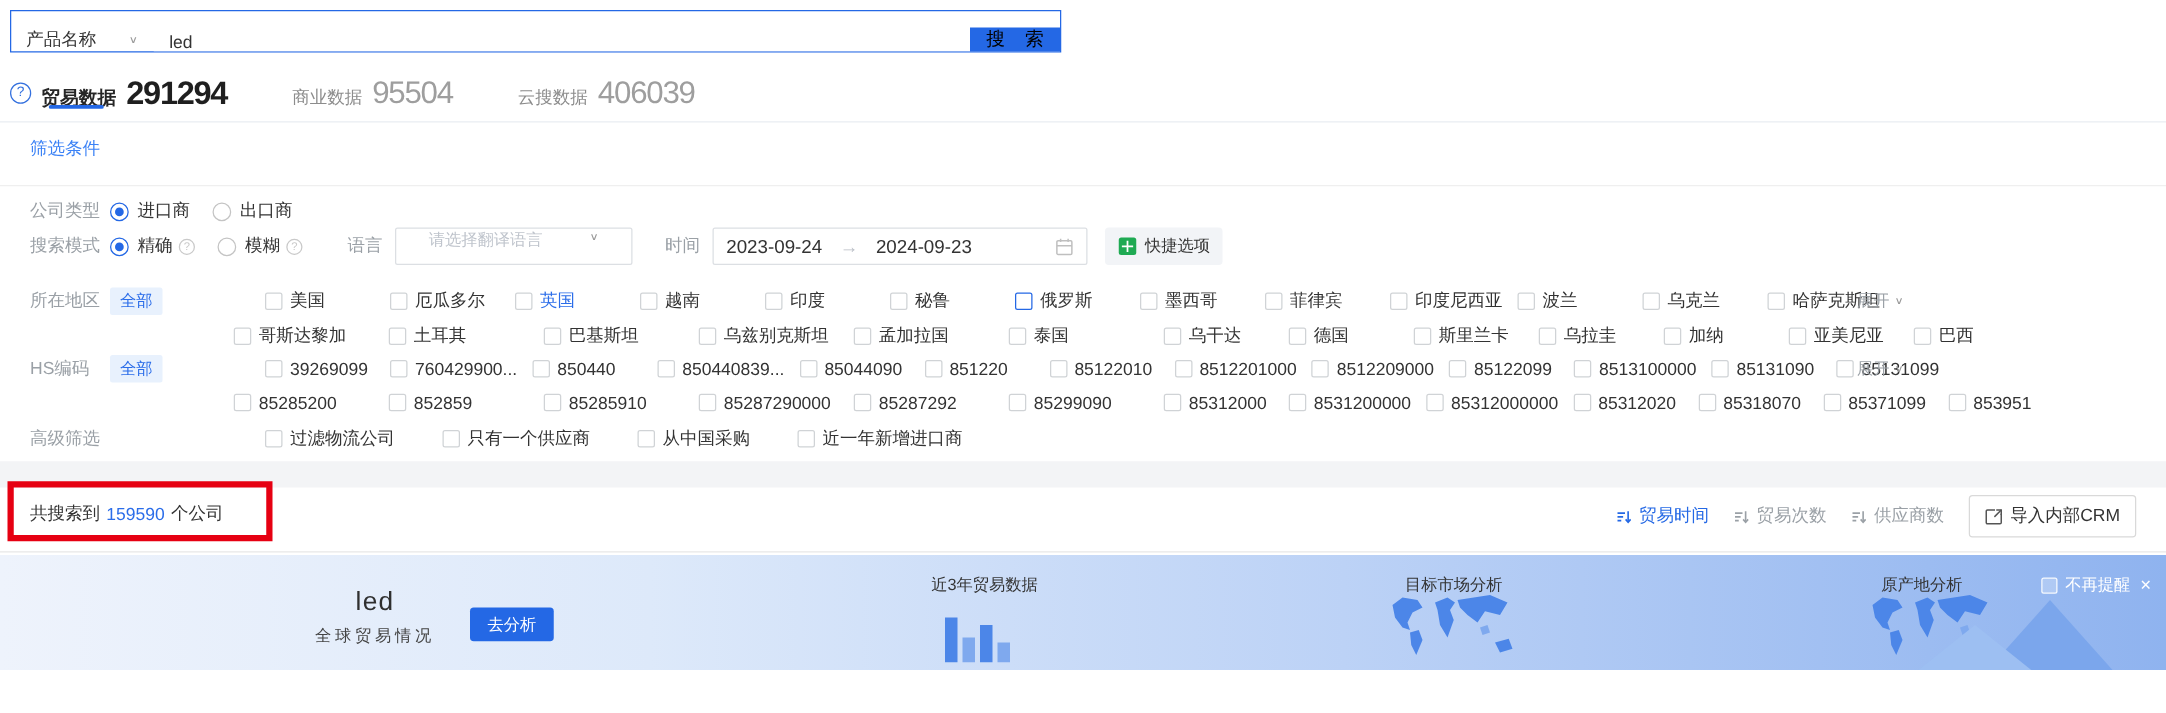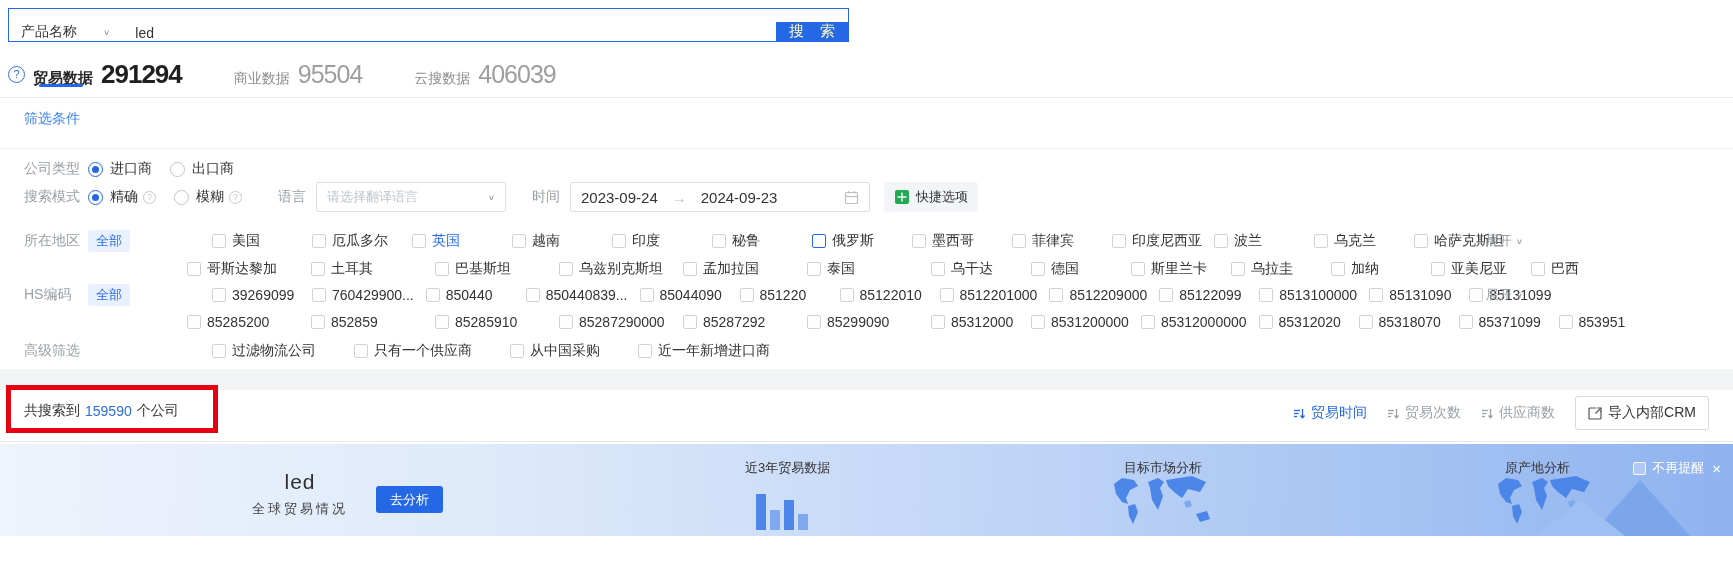--- a/index.html
+++ b/index.html
@@ -5,21 +5,21 @@
   * { margin:0; padding:0; box-sizing:border-box; }
   html,body { width:1733px; height:570px; background:#fff; font-family:"Liberation Sans","DejaVu Sans",sans-serif; color:#333; overflow:hidden; }
   #stage { position:relative; width:1733px; height:570px; background:#fff; }
 
   
   .searchbar { position:absolute; left:8px; top:8px; width:841px; height:34px; display:flex; align-items:flex-end; border:1px solid #2468e5; background:#fff; }
   .search-cat { display:flex; align-items:center; gap:26px; padding:0 12px 0 12px; font-size:14px; color:#333; cursor:pointer; }
   .caret { font-size:10px; color:#999; transform:scaleY(.8); }
   .search-sep { width:1px; background:#e3e3e3; margin:6px 0; }
   .search-input { flex:1; border:none; outline:none; font-size:14px; padding:0 12px; color:#333; font-family:inherit; }
-  .search-btn { width:72px; background:#2468e5; color:#fef9c3; font-size:15px; border:none; letter-spacing:6px; padding-left:6px; cursor:pointer; font-family:inherit; }
+  .search-btn { width:72px; background:#2468e5; color:#000000; font-size:15px; border:none; letter-spacing:6px; padding-left:6px; cursor:pointer; font-family:inherit; }
 
   
   .tabs { position:absolute; left:8px; top:52px; height:44px; display:flex; align-items:center; }
   .help-icon { width:17px; height:17px; border:1px solid #3370de; color:#3370de; border-radius:50%; font-size:11px; display:inline-flex; align-items:center; justify-content:center; margin-right:8px; }
   .tab { display:flex; align-items:baseline; gap:8px; margin-right:52px; cursor:pointer; }
   .tab .t-label { font-size:14px; color:#8c8c8c; }
   .tab .t-count { font-size:25px; color:#9e9e9e; letter-spacing:-1px; }
   .tab.active .t-label { color:#262626; font-weight:bold; font-size:15px; }
   .tab.active .t-count { color:#1f1f1f; font-weight:bold; font-size:26px; }
   .tab-ink { position:absolute; left:39px; top:84px; width:44px; height:3px; background:#2468e5; border-radius:2px; }
@@ -33,21 +33,21 @@
   .frow-label { width:64px; min-width:64px; font-size:14px; color:#9aa0a6; }
 
   .radio { width:15px; height:15px; border-radius:50%; border:1px solid #c4c4c4; background:#fff; display:inline-block; position:relative; margin-right:7px; }
   .radio.on { border-color:#2468e5; }
   .radio.on::after { content:""; position:absolute; left:3px; top:3px; width:7px; height:7px; border-radius:50%; background:#2468e5; }
   .radio-item { display:flex; align-items:center; font-size:14px; color:#333; margin-right:18px; cursor:pointer; }
   .info-icon { width:13px; height:13px; border:1px solid #c9c9c9; color:#c9c9c9; border-radius:50%; font-size:9px; display:inline-flex; align-items:center; justify-content:center; margin-left:5px; }
 
   .mode-group { width:190px; min-width:190px; display:flex; align-items:center; }
   .inline-label { font-size:14px; color:#9aa0a6; margin-right:10px; }
-  .select-box { width:190px; height:30px; border:1px solid #dcdfe3; border-radius:2px; display:flex; align-items:center; justify-content:space-between; padding:0 10px; background:#fff; cursor:pointer; }
+  .select-box { width:190px; height:30px; border:1px solid #dcdfe3; border-radius:2px; display:flex; justify-content:space-between; padding:0 26px; background:#fff; cursor:pointer; }
   .select-box .ph { color:#bfc4cc; font-size:13px; }
   .time-label { margin-left:26px; }
   .date-box { width:300px; height:30px; border:1px solid #dcdfe3; border-radius:2px; display:flex; align-items:center; padding:0 10px; gap:14px; background:#fff; font-size:15px; color:#333; cursor:pointer; }
   .date-arrow { color:#b9bec6; }
   .date-box svg { margin-left:auto; }
   .quick-btn { margin-left:14px; height:30px; background:#f2f4f7; border:none; border-radius:3px; display:flex; align-items:center; gap:6px; padding:0 10px; font-size:13px; color:#333; cursor:pointer; font-family:inherit; }
 
   .chip-all { position:absolute; left:64px; top:50%; transform:translateY(-50%); background:#e8f1fd; color:#2b6de9; font-size:13px; padding:2px 8px; border-radius:2px; cursor:pointer; }
   .expand-link { position:absolute; right:210px; top:50%; transform:translateY(-50%); color:#9aa0a6; font-size:13px; display:flex; gap:4px; align-items:center; cursor:pointer; }
 

